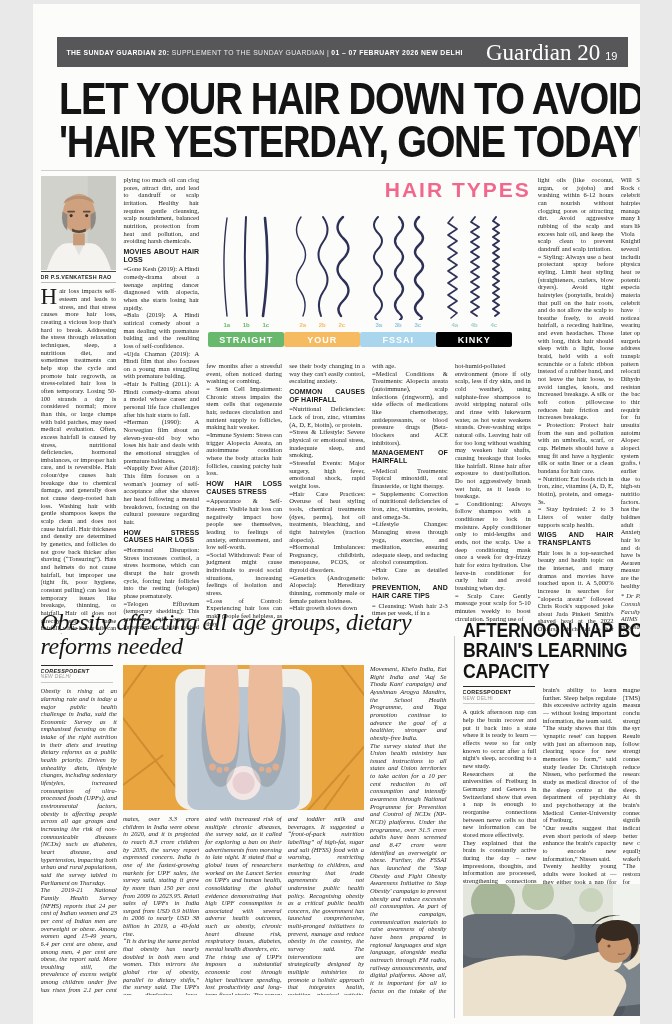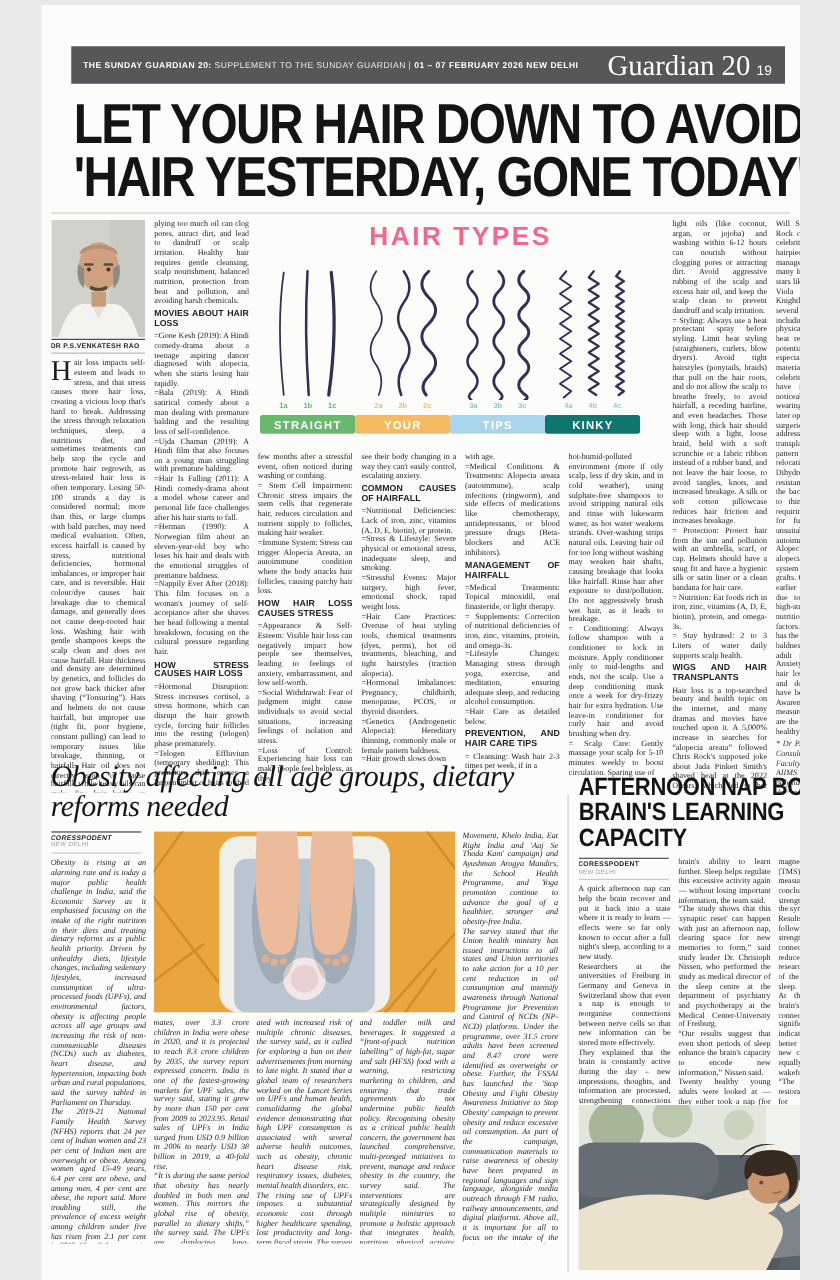--- a/index.html
+++ b/index.html
@@ -28,32 +28,32 @@
   .r2{grid-row:2;}
   .sec-head{font-family:"Liberation Sans",sans-serif;font-weight:bold;font-size:7px;line-height:1.1;
             margin:3px 0 2px;letter-spacing:.1px;}
   .dropcap{float:left;font-size:23px;line-height:17px;padding:1px 2px 0 0;}
   .credit{font-style:italic;color:#333;}
   
   .author-photo{width:100%;height:94px;display:block;}
   .author-name{font-family:"Liberation Sans",sans-serif;font-weight:bold;font-size:5.4px;letter-spacing:.3px;
                border-top:1px solid #4a4a4a;border-bottom:1px solid #bbb;padding:2px 0;margin:1px 0 4px;}
   
-  .fig-title{text-align:center;font-family:"Liberation Sans",sans-serif;font-weight:bold;font-size:21px;
+  .fig-title{text-align:right;font-family:"Liberation Sans",sans-serif;font-weight:bold;font-size:21px;
              letter-spacing:2px;color:#f2688c;margin-top:2px;}
   .fig-row{display:flex;justify-content:flex-start;margin-top:12px;padding:0 2px;}
   .fig-group{width:76px;text-align:center;}
   .fig-group svg{display:block;margin:0 auto;}
   .subs{font-family:"Liberation Sans",sans-serif;font-weight:bold;font-size:6px;word-spacing:11px;margin-top:2px;}
   .pill{margin-top:4px;height:15px;border-radius:2px;color:#fff;font-family:"Liberation Sans",sans-serif;
         font-weight:bold;font-size:9px;letter-spacing:1px;display:flex;align-items:center;justify-content:center;}
   .g0 .pill{background:#68b96e}.g0 .subs{color:#68b96e}
   .g1 .pill{background:#f6bb60}.g1 .subs{color:#f6bb60}
   .g2 .pill{background:#a9d6ec}.g2 .subs{color:#8fc3de}
-  .g3 .pill{background:#0f766e}.g3 .subs{color:#9ccec4}
+  .g3 .pill{background:#000000}.g3 .subs{color:#9ccec4}
   
   .ob{position:absolute;left:8px;top:606px;width:406px;font-style:italic;}
   .ob-headline{font-size:24px;line-height:1.02;letter-spacing:-.4px;color:#161616;margin:0 0 6px;}
   .byline{width:72px;border-top:1.5px solid #2a2a2a;border-bottom:1px solid #c9c9c9;padding:2px 0 2px;margin-bottom:4px;}
   .by-role{font-family:"Liberation Sans",sans-serif;font-weight:bold;font-size:5.4px;letter-spacing:.3px;}
   .by-city{font-family:"Liberation Sans",sans-serif;font-size:5px;color:#9a9a9a;letter-spacing:.3px;}
   .ob-grid{display:grid;grid-template-columns:repeat(5,1fr);grid-template-rows:150px 1fr;column-gap:6px;
            height:330px;overflow:hidden;}
   .bcol{font-size:6.5px;line-height:1.18;text-align:justify;overflow:hidden;}
   .bcol p{margin:0 0 3px;white-space:pre-line;}
@@ -140,21 +140,21 @@
           <div class="subs">2a 2b 2c</div>
           <div class="pill">YOUR</div>
         </div>
         <div class="fig-group g2">
           <svg width="70" height="106" viewBox="0 0 70 106" fill="none" stroke="#2e3157" stroke-linecap="round">
             <path d="M15 3 q -8 8 0 16 q 8 8 0 16 q -8 8 0 16 q 8 8 0 16 q -8 8 0 16 q 8 8 0 16 q -5 4 -1 7" stroke-width="2"></path>
             <path d="M36 3 q 8 8 0 16 q -8 8 0 16 q 8 8 0 16 q -8 8 0 16 q 8 8 0 16 q -8 8 0 16 q 5 4 1 7" stroke-width="2.2"></path>
             <path d="M56 3 q -8 7 0 14 q 8 7 0 14 q -8 7 0 14 q 8 7 0 14 q -8 7 0 14 q 8 7 0 14 q -8 7 0 14 q 5 3 1 5" stroke-width="2.4"></path>
           </svg>
           <div class="subs">3a 3b 3c</div>
-          <div class="pill">TIPS</div>
+          <div class="pill">FSSAI</div>
         </div>
         <div class="fig-group g3">
           <svg width="70" height="106" viewBox="0 0 70 106" fill="none" stroke="#2e3157" stroke-linecap="round" stroke-linejoin="round">
             <path d="M14 3 l-5 6 l9 6 l-9 6 l9 6 l-9 6 l9 6 l-9 6 l9 6 l-9 6 l9 6 l-9 6 l9 6 l-9 6 l9 6 l-9 6 l9 6 l-6 5" stroke-width="1.6"></path>
             <path d="M36 3 l-4 5 l8 5 l-8 5 l8 5 l-8 5 l8 5 l-8 5 l8 5 l-8 5 l8 5 l-8 5 l8 5 l-8 5 l8 5 l-8 5 l8 5 l-8 5 l8 5 l-8 5 l6 4" stroke-width="1.8"></path>
             <path d="M57 3 l-3 4 l6 4 l-6 4 l6 4 l-6 4 l6 4 l-6 4 l6 4 l-6 4 l6 4 l-6 4 l6 4 l-6 4 l6 4 l-6 4 l6 4 l-6 4 l6 4 l-6 4 l6 4 l-6 4 l6 4 l-6 4 l6 4 l-4 3" stroke-width="2"></path>
           </svg>
           <div class="subs">4a 4b 4c</div>
           <div class="pill">KINKY</div>
         </div>

